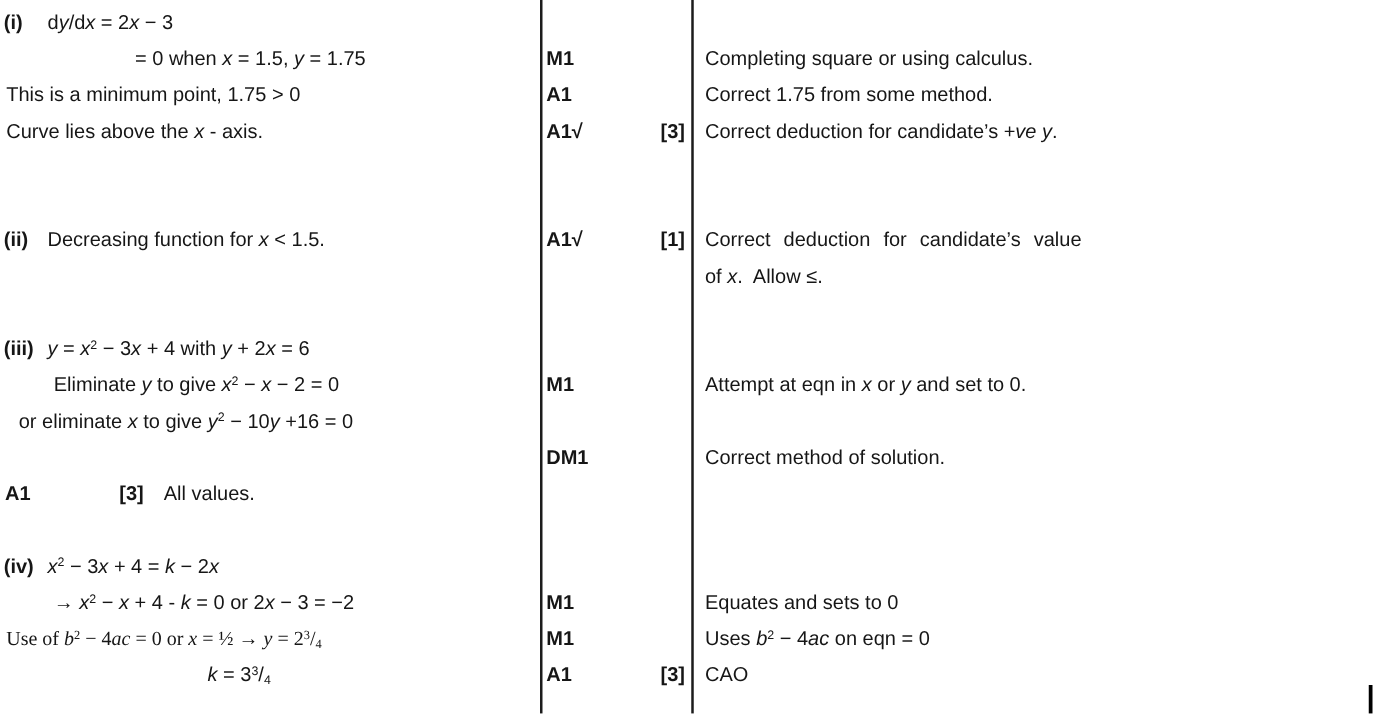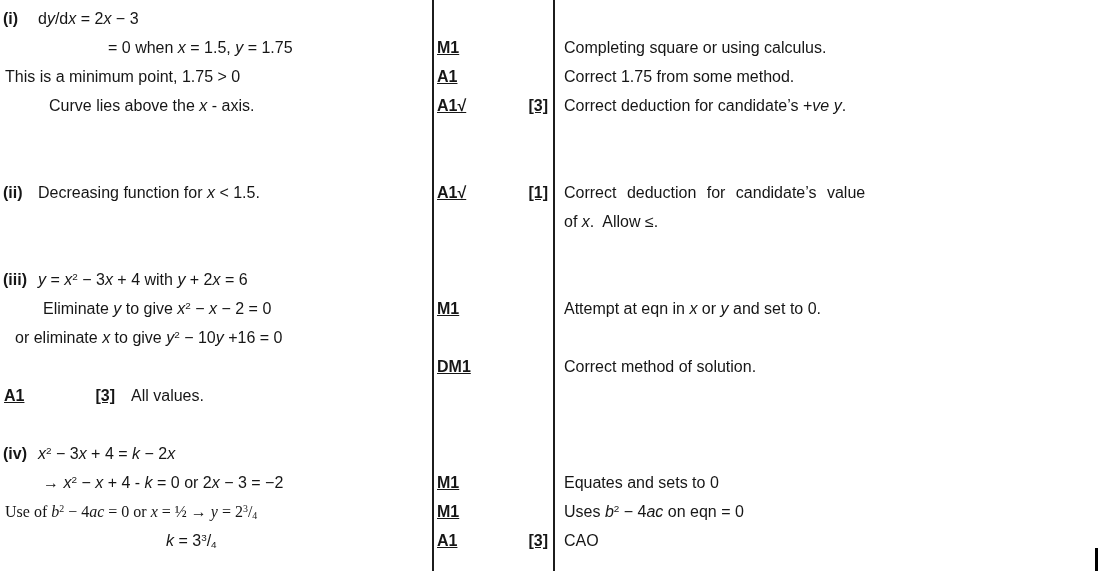--- a/index.html
+++ b/index.html
@@ -11,21 +11,21 @@
     color: var(--text, #161616);
     font-family: "Liberation Sans", sans-serif;
     font-size: 16px;
     overflow: hidden;
   }
   .rows { position: absolute; top: 4px; left: 0; right: 0; }
   .row { display: flex; height: 29px; line-height: 29px; white-space: nowrap; }
   .cell { box-sizing: border-box; overflow: visible; }
   .cell.left  { flex: 0 0 433px; width: 433px; padding-left: 3px; }
   .cell.mid   { flex: 0 0 120px; width: 120px; display: flex; justify-content: space-between;
-                padding: 0 5px 0 4px; font-weight: bold; text-decoration: underline; }
+                padding: 0 5px 0 4px; font-weight: bold; }
   .cell.right { flex: 1 1 auto; padding-left: 11px; }
   .label { font-weight: bold; display: inline-block; min-width: 35px; }
   .working { display: inline-block; }
   .justify { word-spacing: 6px; }
   .page sup { font-size: 62%; line-height: 0; position: relative; top: -0.5em; vertical-align: baseline; }
   .page sub { font-size: 62%; line-height: 0; position: relative; top: 0.18em; vertical-align: baseline; }
   .divider { position: absolute; top: 0; bottom: 0; width: 2px; background: var(--divider, #1c1c1c); }
   .divider-left  { left: 432px; }
   .divider-right { left: 553px; }
   .cursor { position: absolute; left: 1095px; top: 548px; width: 3px; height: 23px; background: #000000; }
@@ -48,21 +48,21 @@
     <div class="cell right"><span class="comment">Completing square or using calculus.</span></div>
   </div>
       <div class="row">
     <div class="cell left"><span class="working" style="padding-left: 2px;">This is a minimum point, 1.75 &gt; 0</span></div>
     <div class="cell mid">
           <span class="mark">A1</span>
         </div>
     <div class="cell right"><span class="comment">Correct 1.75 from some method.</span></div>
   </div>
       <div class="row">
-    <div class="cell left"><span class="working" style="padding-left: 2px; margin-left: 44px;">Curve lies above the <i>x</i> - axis.</span></div>
+    <div class="cell left"><span class="working" style="padding-left: 2px;">Curve lies above the <i>x</i> - axis.</span></div>
     <div class="cell mid">
           <span class="mark">A1√</span>
           <span class="total">[3]</span>
         </div>
     <div class="cell right"><span class="comment">Correct deduction for candidate’s +<i>ve y</i>.</span></div>
   </div>
       <div class="row">
     <div class="cell left"></div>
     <div class="cell mid"></div>
     <div class="cell right"></div>

